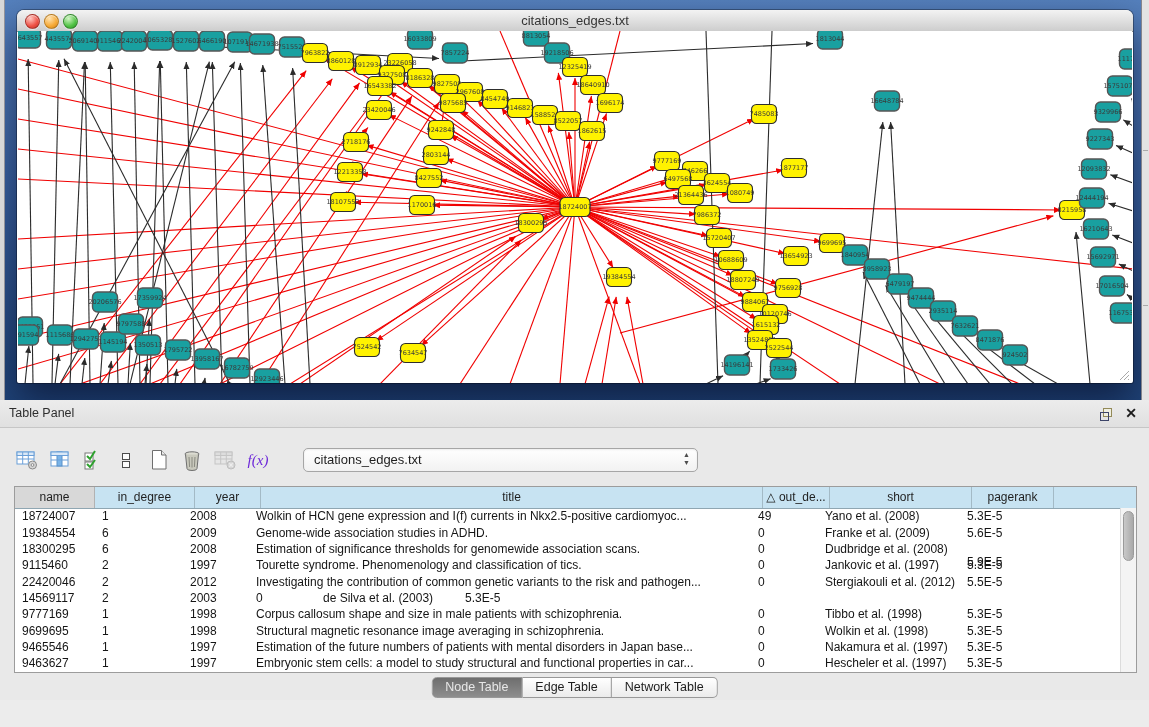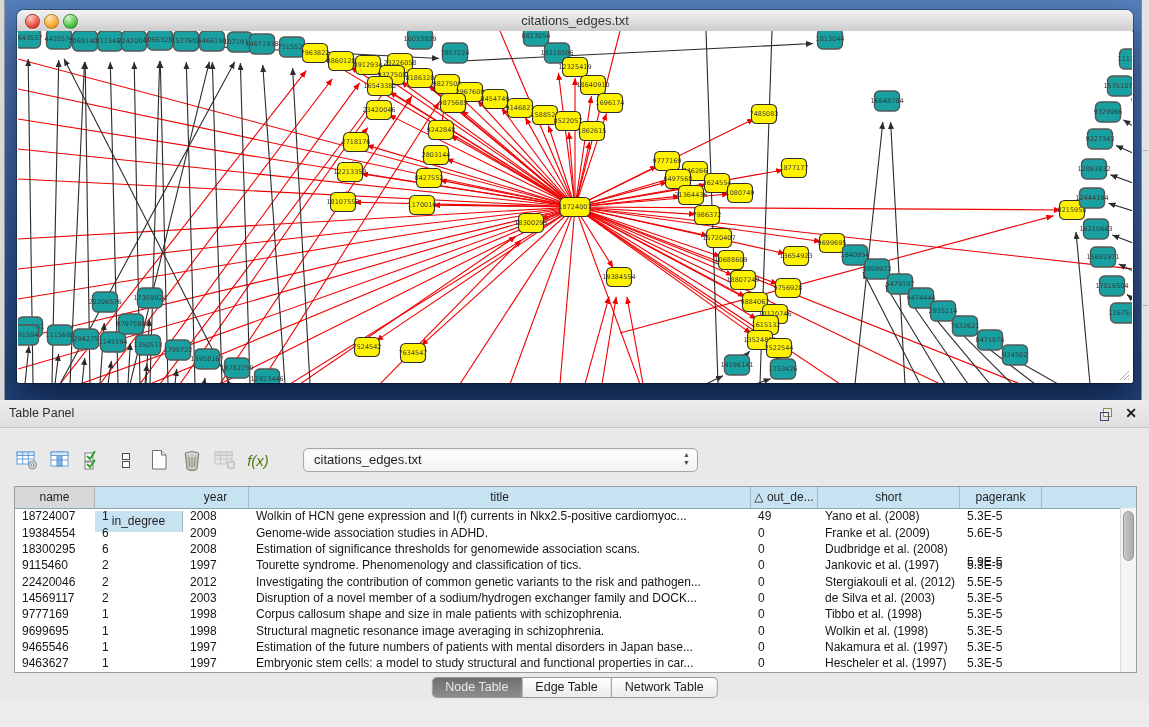--- a/index.html
+++ b/index.html
@@ -31,21 +31,21 @@
   
   #table-panel{position:absolute;left:0;top:400px;width:1149px;height:300px;background:#e9e9e9;}
   #panel-header{position:relative;height:27px;background:linear-gradient(#ececec,#e0e0e0);border-bottom:1px solid #c6c6c6;}
   #panel-title{position:absolute;left:9px;top:6px;font-size:12.5px;color:#2e2e2e;}
   #float-icon{position:absolute;right:36px;top:7px;width:14px;height:14px;cursor:pointer;}
   #close-icon{position:absolute;right:12px;top:5px;font-size:14px;font-weight:bold;color:#1c1c1c;cursor:pointer;line-height:16px;}
 
   #toolbar{position:absolute;left:16px;top:45px;height:30px;display:flex;align-items:center;}
   .tbtn{width:22px;height:22px;margin-right:11px;display:flex;align-items:center;justify-content:center;cursor:pointer;}
   .tbtn.disabled{opacity:.45;cursor:default;}
-  #fx-btn{font-family:Liberation Sans, sans-serif;font-style:italic;font-size:15px;color:#4d7c0f;margin-right:18px;}
+  #fx-btn{font-family:Liberation Serif, serif;font-style:italic;font-size:15px;color:#6d28d9;margin-right:18px;}
   #table-select{position:relative;width:393px;height:22px;margin-left:16px;background:linear-gradient(#ffffff,#f2f2f2);
                 border:1px solid #a6a6a6;border-radius:5px;box-shadow:inset 0 1px 2px rgba(0,0,0,.08);cursor:pointer;}
   #table-select-value{position:absolute;left:10px;top:3px;font-size:13px;color:#1e1e1e;}
   #combo-stepper{position:absolute;right:7px;top:2px;font-size:7px;line-height:8px;color:#4c4c4c;text-align:center;}
 
   #table-box{position:absolute;left:14px;top:86px;width:1123px;height:187px;background:#fff;border:1px solid #9c9c9c;box-sizing:border-box;}
   #thead{display:flex;height:21px;border-bottom:1px solid #8fa6b2;background:#c7e3f2;}
   .th{box-sizing:border-box;height:21px;line-height:20px;font-size:12px;color:#1f1f1f;text-align:center;
       border-right:1px solid #a3bac6;background:#c7e3f2;overflow:hidden;white-space:nowrap;cursor:pointer;}
   .th.plain{background:#d8d8d8;border-right:1px solid #b2b2b2;}
@@ -538,21 +538,21 @@
       <span class="tbtn" id="fx-btn">f(x)</span>
       <div id="table-select">
         <span id="table-select-value">citations_edges.txt</span>
         <span id="combo-stepper">▲<br>▼</span>
       </div>
     </div>
 
     <div id="table-box">
       <div id="thead">
           <div class="th plain" style="width: 80px;">name</div>
-          <div class="th" style="width: 88px; margin-top: 24px;">in_degree</div>
+          <div class="th" style="width: 100px;">in_degree</div>
           <div class="th" style="width: 66px;">year</div>
           <div class="th" style="width: 502px;">title</div>
           <div class="th" style="width: 67px;">△ out_de...</div>
           <div class="th" style="width: 142px;">short</div>
           <div class="th" style="width: 82px;">pagerank</div>
           <div class="th" style="flex: 1 1 0%; border-right: none;"></div>
         </div>
       <div id="tbody">
           <div class="tr">
             <div class="td" style="width: 80px;">18724007</div>
@@ -596,21 +596,20 @@
             <div class="td" style="width: 66px;">2012</div>
             <div class="td" style="width: 502px;">Investigating the contribution of common genetic variants to the risk and pathogen...</div>
             <div class="td" style="width: 67px;">0</div>
             <div class="td" style="width: 142px;">Stergiakouli et al. (2012)</div>
             <div class="td" style="width: 82px;">5.5E-5</div>
           </div>
           <div class="tr">
             <div class="td" style="width: 80px;">14569117</div>
             <div class="td" style="width: 88px;">2</div>
             <div class="td" style="width: 66px;">2003</div>
-            <div class="td" style="width: 502px;">Disruption of a novel member of a sodium/hydrogen exchanger family and DOCK...</div>
             <div class="td" style="width: 67px;">0</div>
             <div class="td" style="width: 142px;">de Silva et al. (2003)</div>
             <div class="td" style="width: 82px;">5.3E-5</div>
           </div>
           <div class="tr">
             <div class="td" style="width: 80px;">9777169</div>
             <div class="td" style="width: 88px;">1</div>
             <div class="td" style="width: 66px;">1998</div>
             <div class="td" style="width: 502px;">Corpus callosum shape and size in male patients with schizophrenia.</div>
             <div class="td" style="width: 67px;">0</div>

